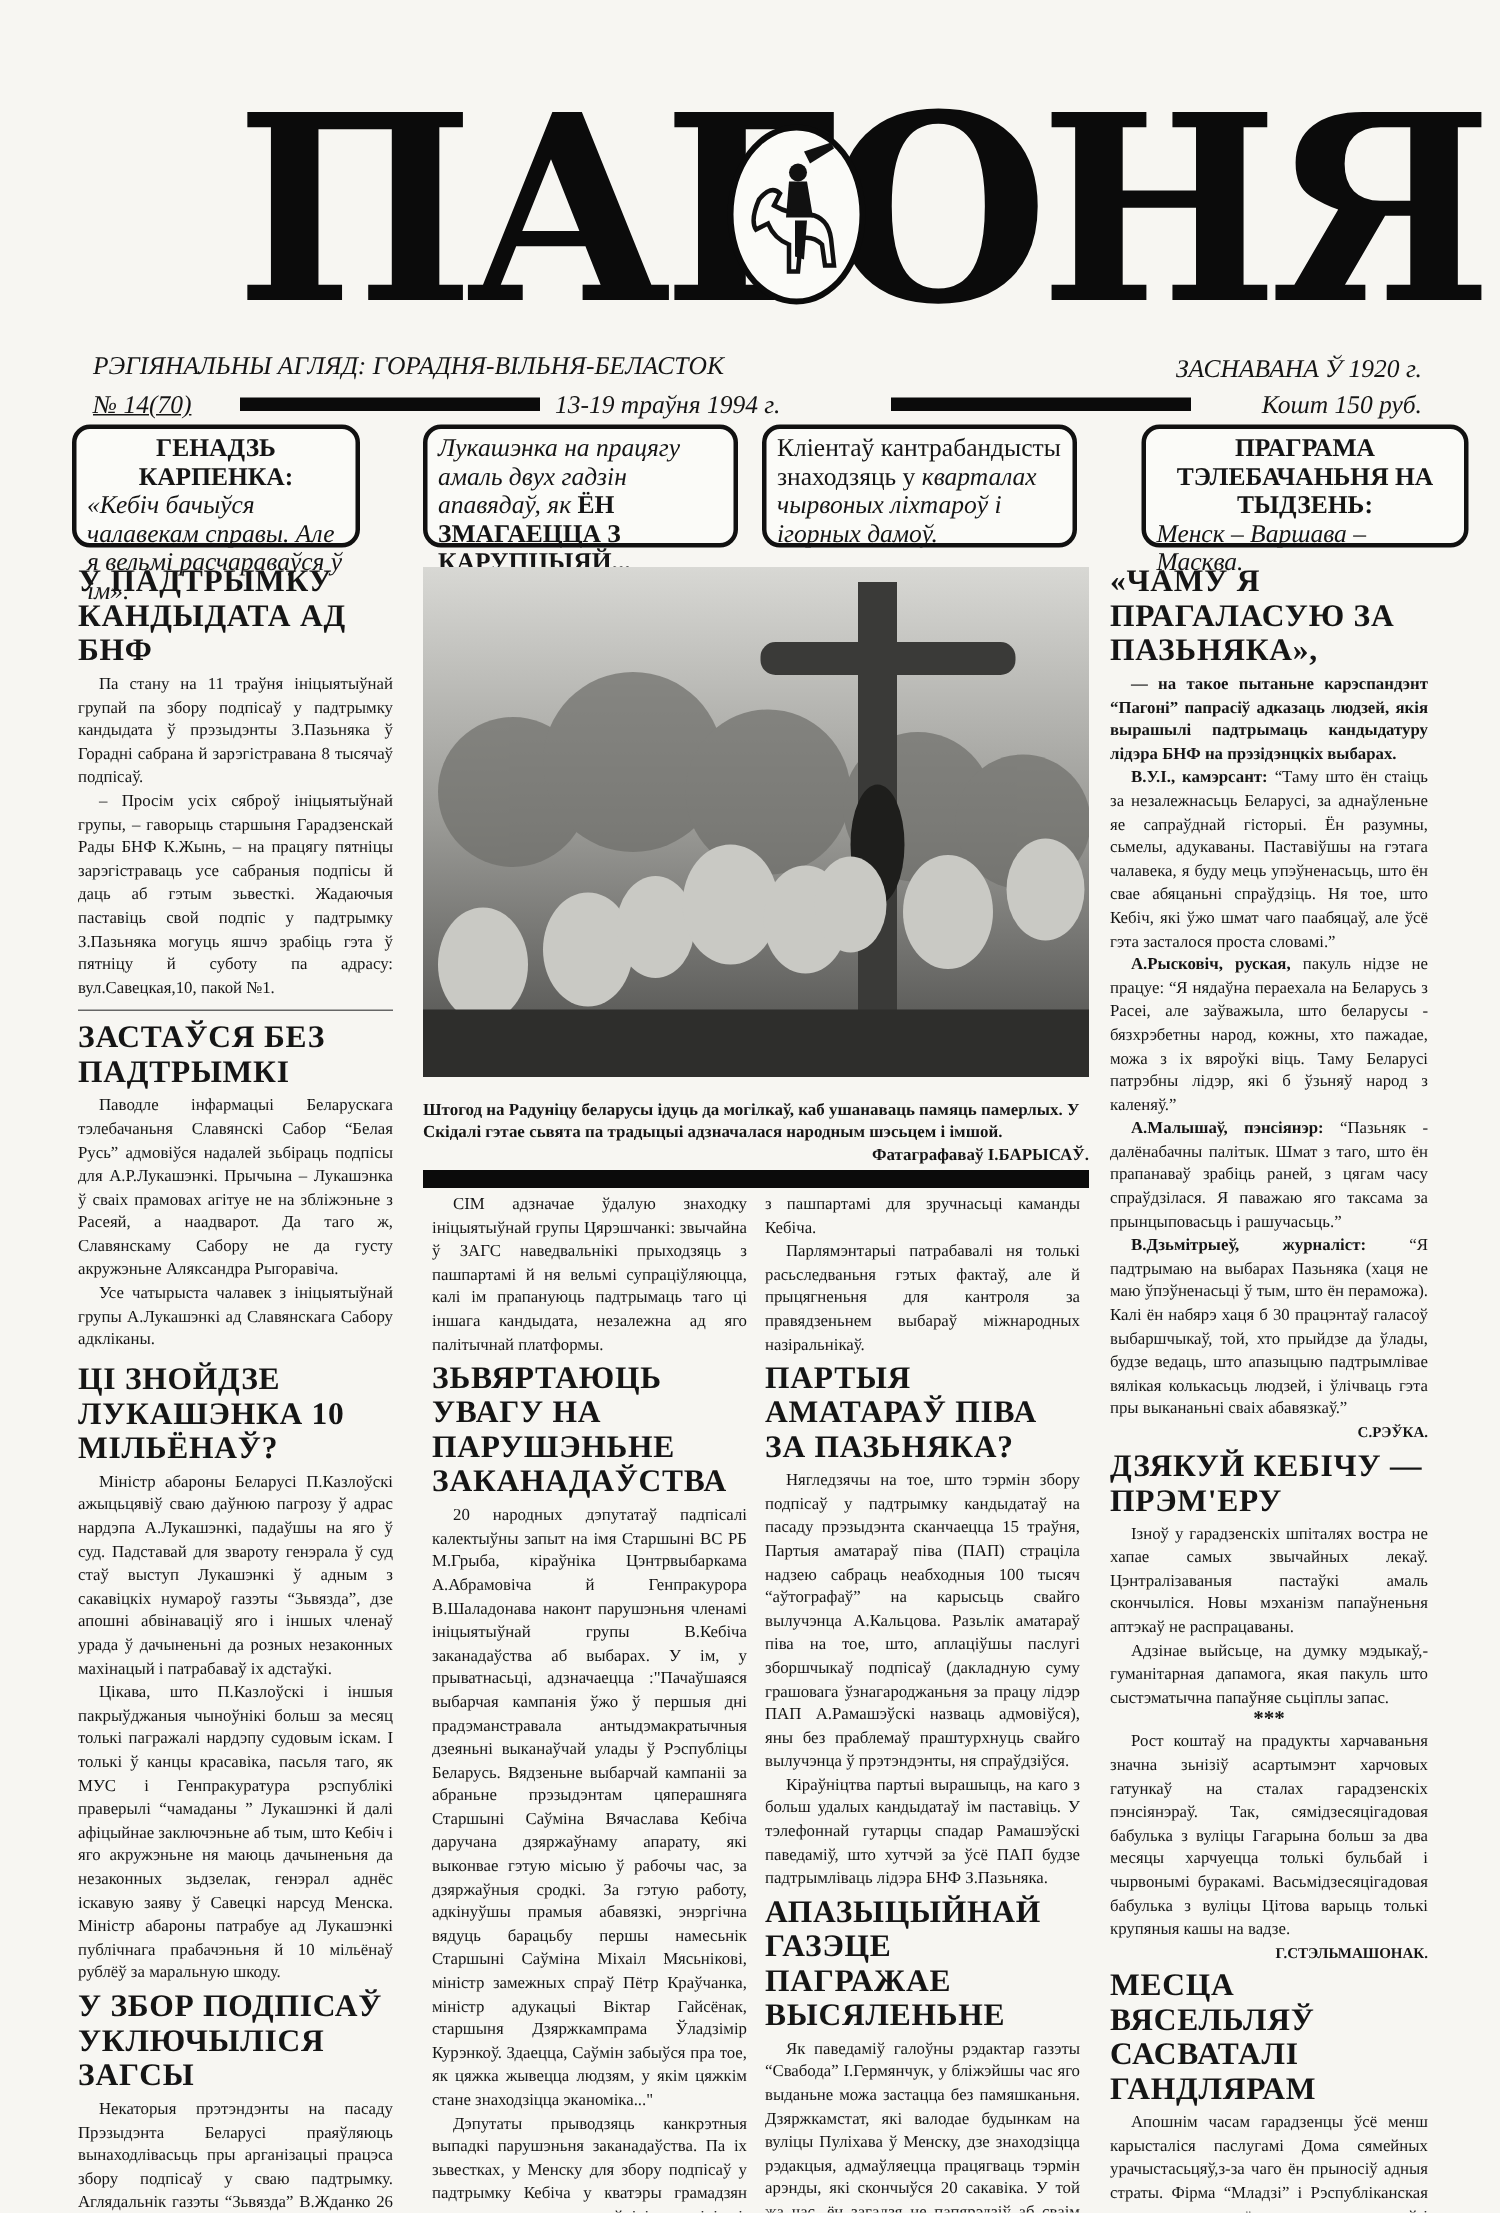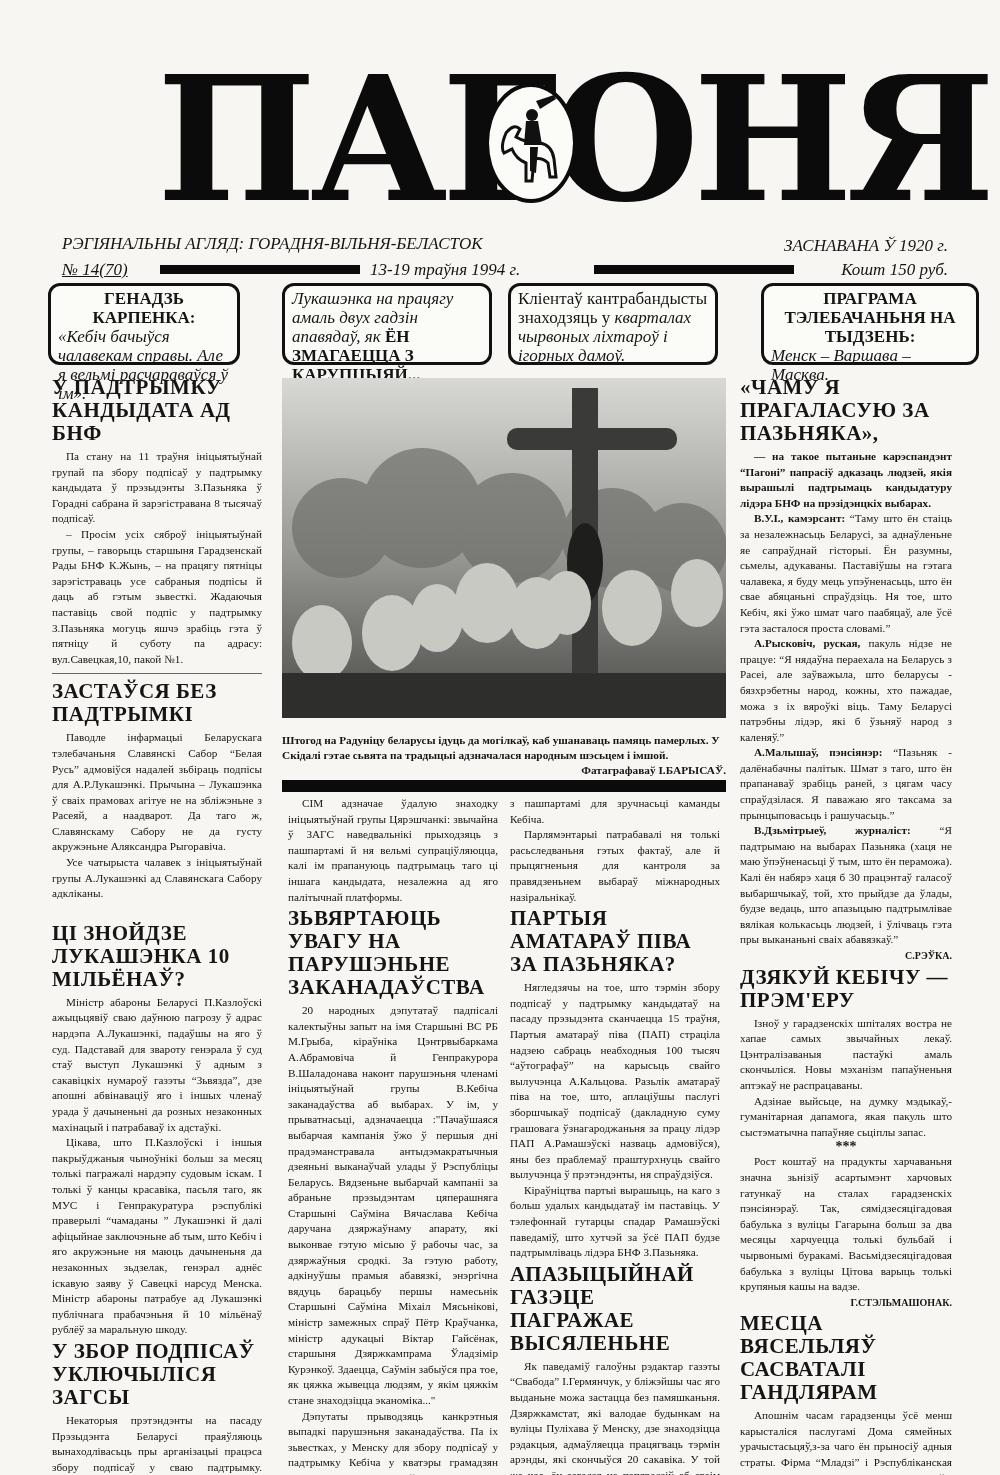--- a/index.html
+++ b/index.html
@@ -99,21 +99,21 @@
     <div class="hd">У ПАДТРЫМКУ КАНДЫДАТА АД БНФ</div>
     <p>Па стану на 11 траўня ініцыятыўнай групай па збору подпісаў у падтрымку кандыдата ў прэзыдэнты З.Пазьняка ў Горадні сабрана й зарэгістравана 8 тысячаў подпісаў.</p>
     <p>– Просім усіх сяброў ініцыятыўнай групы, – гаворыць старшыня Гарадзенскай Рады БНФ К.Жынь, – на працягу пятніцы зарэгістраваць усе сабраныя подпісы й даць аб гэтым зьвесткі. Жадаючыя паставіць свой подпіс у падтрымку З.Пазьняка могуць яшчэ зрабіць гэта ў пятніцу й суботу па адрасу: вул.Савецкая,10, пакой №1.</p>
   </div>
   <div class="rule"></div>
   <div>
     <div class="hd">ЗАСТАЎСЯ БЕЗ ПАДТРЫМКІ</div>
     <p>Паводле інфармацыі Беларускага тэлебачаньня Славянскі Сабор “Белая Русь” адмовіўся надалей зьбіраць подпісы для А.Р.Лукашэнкі. Прычына – Лукашэнка ў сваіх прамовах агітуе не на збліжэньне з Расеяй, а наадварот. Да таго ж, Славянскаму Сабору не да густу акружэньне Аляксандра Рыгоравіча.</p>
     <p>Усе чатырыста чалавек з ініцыятыўнай групы А.Лукашэнкі ад Славянскага Сабору адкліканы.</p>
   </div>
-  <div style="margin-top:20px;">
+  <div style="margin-top:6px;">
     <div class="hd">ЦІ ЗНОЙДЗЕ ЛУКАШЭНКА 10 МІЛЬЁНАЎ?</div>
     <p>Міністр абароны Беларусі П.Казлоўскі ажыцьцявіў сваю даўнюю пагрозу ў адрас нардэпа А.Лукашэнкі, падаўшы на яго ў суд. Падставай для звароту генэрала ў суд стаў выступ Лукашэнкі ў адным з сакавіцкіх нумароў газэты “Зьвязда”, дзе апошні абвінаваціў яго і іншых членаў урада ў дачыненьні да розных незаконных махінацый і патрабаваў іх адстаўкі.</p>
     <p>Цікава, што П.Казлоўскі і іншыя пакрыўджаныя чыноўнікі больш за месяц толькі пагражалі нардэпу судовым іскам. І толькі ў канцы красавіка, пасьля таго, як МУС і Генпракуратура рэспублікі праверылі “чамаданы ” Лукашэнкі й далі афіцыйнае заключэньне аб тым, што Кебіч і яго акружэньне ня маюць дачыненьня да незаконных зьдзелак, генэрал аднёс іскавую заяву ў Савецкі нарсуд Менска. Міністр абароны патрабуе ад Лукашэнкі публічнага прабачэньня й 10 мільёнаў рублёў за маральную шкоду.</p>
   </div>
   <div>
     <div class="hd">У ЗБОР ПОДПІСАЎ УКЛЮЧЫЛІСЯ ЗАГСЫ</div>
     <p>Некаторыя прэтэндэнты на пасаду Прэзыдэнта Беларусі праяўляюць вынаходлівасьць пры арганізацыі працэса збору подпісаў у сваю падтрымку. Аглядальнік газэты “Зьвязда” В.Жданко 26 красавіка паставіў свой подпіс на выбарчым лісьце гендырэктара Міжнароднага інстытута мэнэджмэнта В.Цярэшчанка ў аддзеле запісу актаў грамадзянскага стану Першамайскага раёна Менска. Супрацоўніца ЗАГСа, праглядаючы дакумэнты спадара Жданко, які прыйшоў з мэтай падаць заяву на рэгістрацыю брака, быццам бы выпадкова прапанавала яму падтрымаць кандыдатуру Цярэшчанкі. Актыўная вусная агітацыя падмацоўвалася ўлёткамі з яго праграмай.</p>
   </div>
 </div>
 

